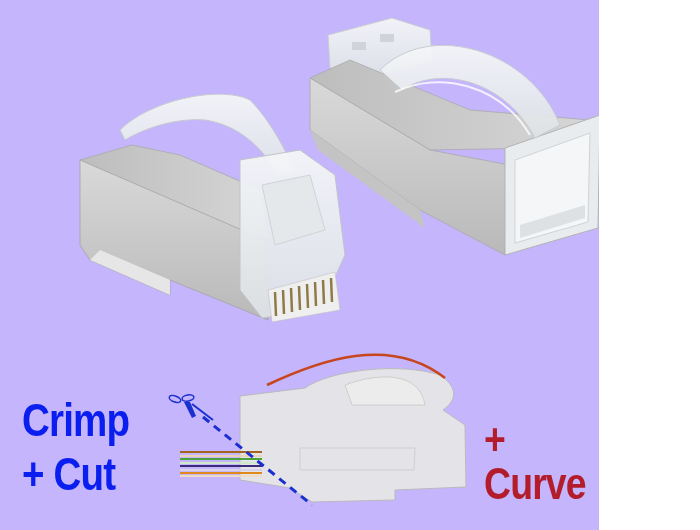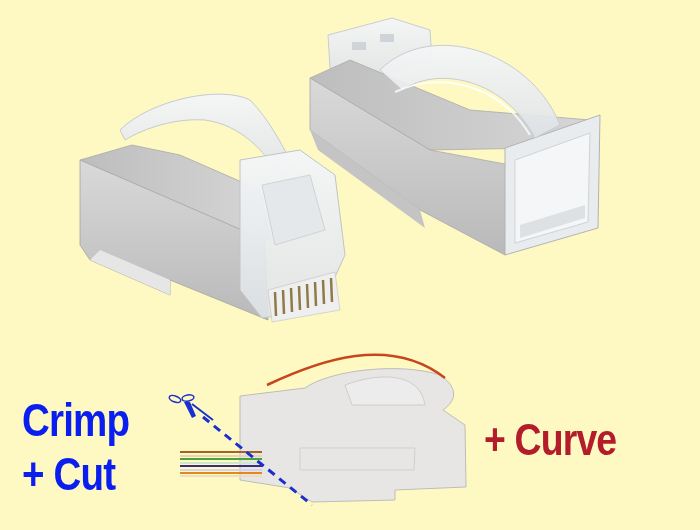--- a/index.html
+++ b/index.html
@@ -1,16 +1,16 @@
 <!DOCTYPE html>
 <html><head>
 <meta charset="utf-8">
 <style>
   html,body{margin:0;padding:0;background:#fff;}
-  .stage{position:relative;width:700px;height:530px;overflow:hidden;background:#fef9c3;font-family:"Liberation Sans",sans-serif;}
+  .stage{position:relative;width:599px;height:530px;overflow:hidden;background:#c4b5fd;font-family:"Liberation Sans",sans-serif;}
   svg{position:absolute;left:0;top:0;}
   .label{position:absolute;font-family:"Liberation Sans",sans-serif;font-weight:bold;letter-spacing:-1px;line-height:1;}
   .crimp{left:22px;top:396px;font-size:47px;color:#0a1ef0;transform:scaleX(0.82);transform-origin:left top;}
   .cut{left:22px;top:450px;font-size:47px;color:#0a1ef0;transform:scaleX(0.82);transform-origin:left top;}
   .curve{left:484px;top:418px;font-size:44px;color:#b31d2b;transform:scaleX(0.85);transform-origin:left top;}
 </style>
 </head>
 <body>
 
 <div class="stage">

